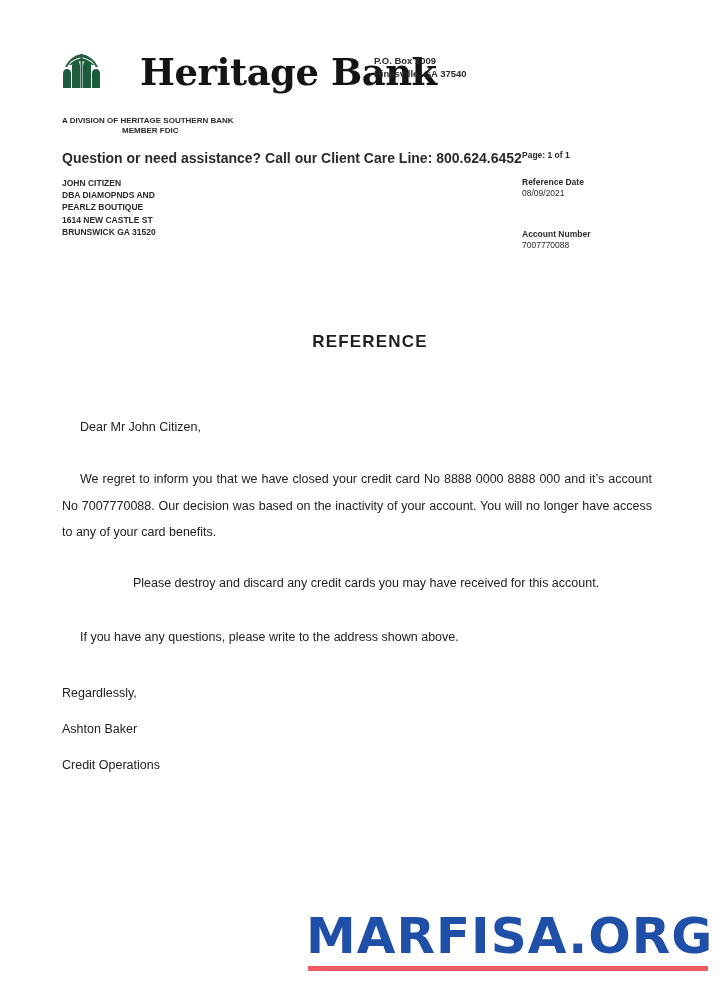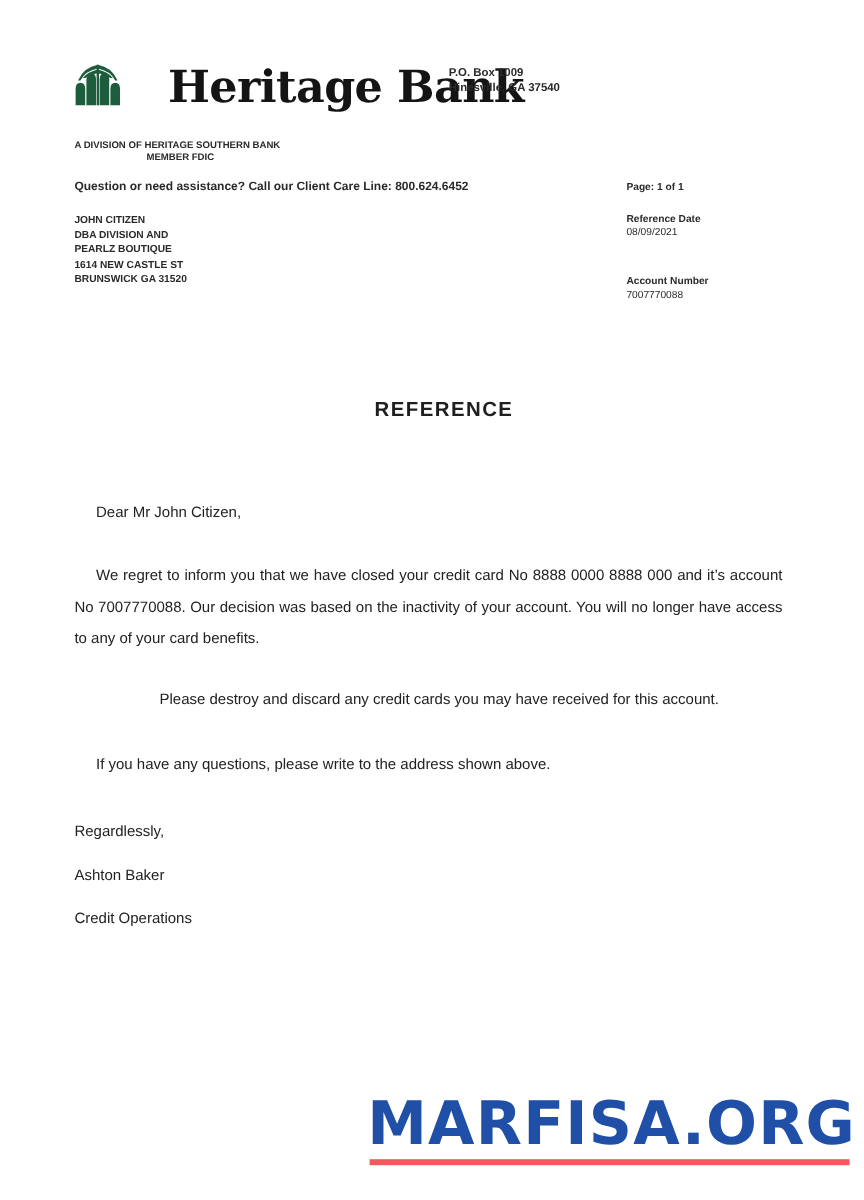--- a/index.html
+++ b/index.html
@@ -14,21 +14,21 @@
     .logo-text {
       font-family: "DejaVu Serif", "Liberation Serif", serif;
       font-weight: bold; font-size: 37px; letter-spacing: -0.5px;
       color: #141414; line-height: 40px;
     }
     .bank-address { left: 374px; top: 54px; font-size: 9.5px; font-weight: bold; line-height: 13px; color: #2a2a2a; }
 
     .division { left: 62px; top: 116px; font-size: 8px; font-weight: bold; line-height: 10px; color: #2a2a2a; }
     .division .fdic { padding-left: 60px; }
 
-    .assist { left: 62px; top: 150px; font-size: 10px; font-weight: bold; color: #2a2a2a; }
+    .assist { left: 62px; top: 150px; font-size: 14px; font-weight: bold; color: #2a2a2a; }
     .pageinfo { left: 522px; top: 150px; font-size: 8.5px; font-weight: bold; color: #2a2a2a; }
 
     .recipient { left: 62px; top: 177px; font-size: 8.5px; font-weight: bold; line-height: 12.2px; color: #2a2a2a; }
 
     .refdate { left: 522px; top: 177px; font-size: 8.5px; line-height: 11px; color: #2a2a2a; }
     .refdate .lbl, .acct .lbl { font-weight: bold; }
     .acct { left: 522px; top: 229px; font-size: 8.5px; line-height: 11px; color: #2a2a2a; }
 
     .title { left: 0; width: 740px; top: 332px; text-align: center; font-size: 17px; font-weight: bold; letter-spacing: 1.2px; color: #1f1f1f; }
 
@@ -74,21 +74,21 @@
 <div class="abs division">
   <div>A DIVISION OF HERITAGE SOUTHERN BANK</div>
   <div class="fdic">MEMBER FDIC</div>
 </div>
 
 <div class="abs assist">Question or need assistance? Call our Client Care Line: 800.624.6452</div>
 <div class="abs pageinfo">Page: 1 of 1</div>
 
 <div class="abs recipient">
   <div>JOHN CITIZEN</div>
-  <div>DBA DIVISION AND</div>
+  <div>DBA DIAMOPNDS AND</div>
   <div>PEARLZ BOUTIQUE</div>
   <div>1614 NEW CASTLE ST</div>
   <div>BRUNSWICK GA 31520</div>
 </div>
 
 <div class="abs refdate">
   <div class="lbl">Reference Date</div>
   <div>08/09/2021</div>
 </div>
 

